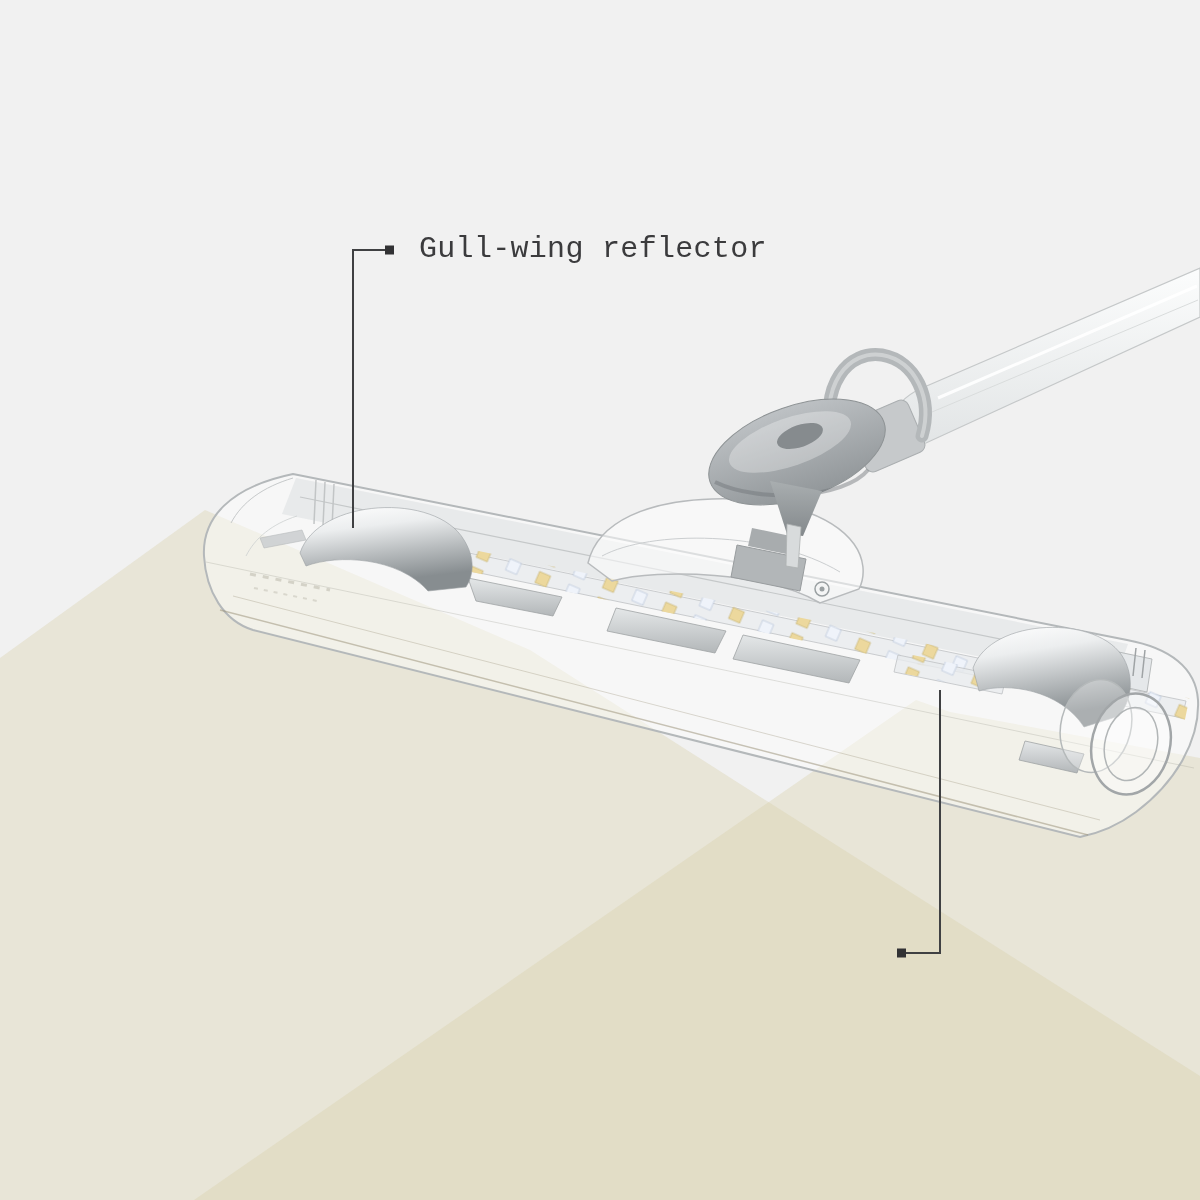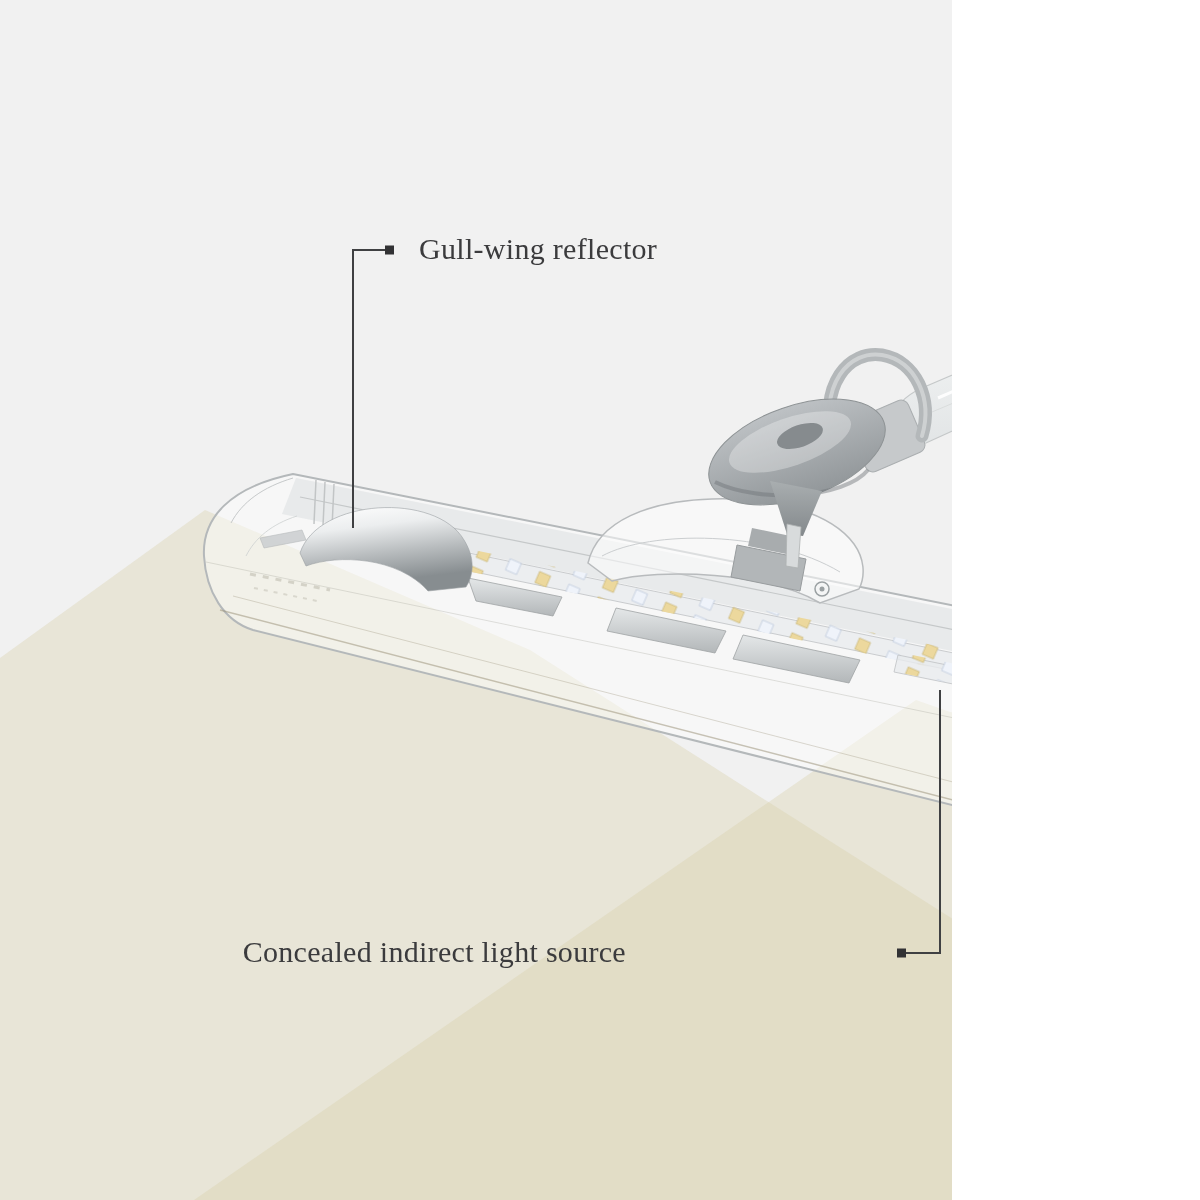--- a/index.html
+++ b/index.html
@@ -1,19 +1,19 @@
 <!DOCTYPE html>
 <html><head>
 <meta charset="utf-8">
 <style>
   html,body{margin:0;padding:0;background:#fff;}
   #stage{
-    position:relative;width:952px;height:1200px;overflow:hidden;
+    position:relative;width:1200px;height:1200px;overflow:hidden;
     background:#22c55e;
-    font-family:Liberation Serif, serif;
+    font-family:Liberation Mono, monospace;
   }
   #scene{position:absolute;left:0;top:0;}
   .callout-label{
     position:absolute;
     font-size:30px;line-height:36px;letter-spacing:.3px;
     color:#3b3b3d;white-space:nowrap;
   }
   #label-gullwing{left:419px;top:231px;}
   #label-concealed{right:326px;top:934px;}
 </style>
@@ -153,15 +153,14 @@
 
   <g>
     <path d="M385,250 L353,250 L353,528" fill="none" stroke="#3f4042" stroke-width="2"></path>
     <rect x="385" y="245.5" width="9" height="9" fill="#323234"></rect>
     <path d="M906,953 L940,953 L940,690" fill="none" stroke="#3f4042" stroke-width="2"></path>
     <rect x="897" y="948.5" width="9" height="9" fill="#323234"></rect>
   </g>
 </svg>
 
 <div class="callout-label" id="label-gullwing">Gull-wing reflector</div>
-<div class="callout-label" id="label-concealed">Concealed indirect light source</div>
 
 </div>
 
 </body></html>

